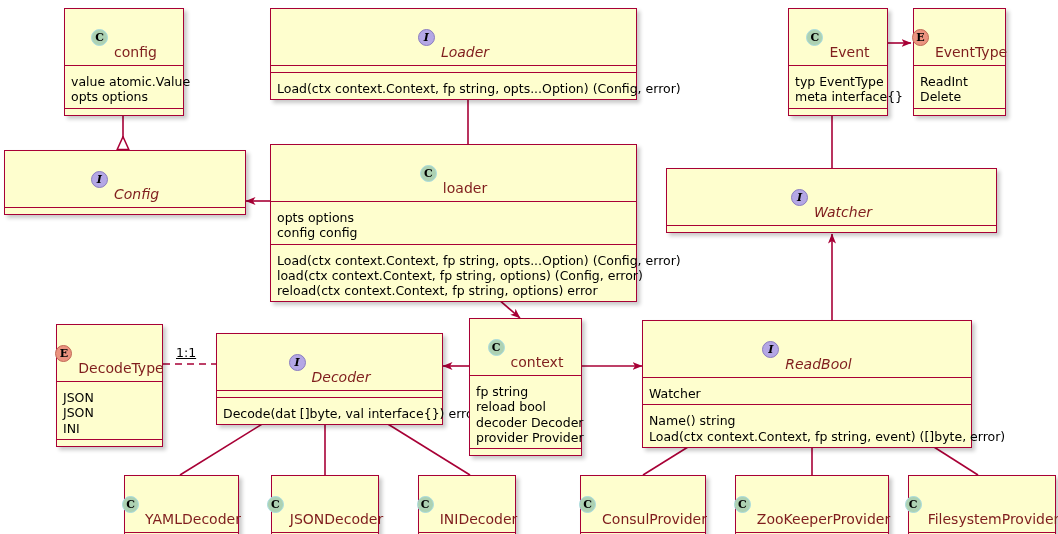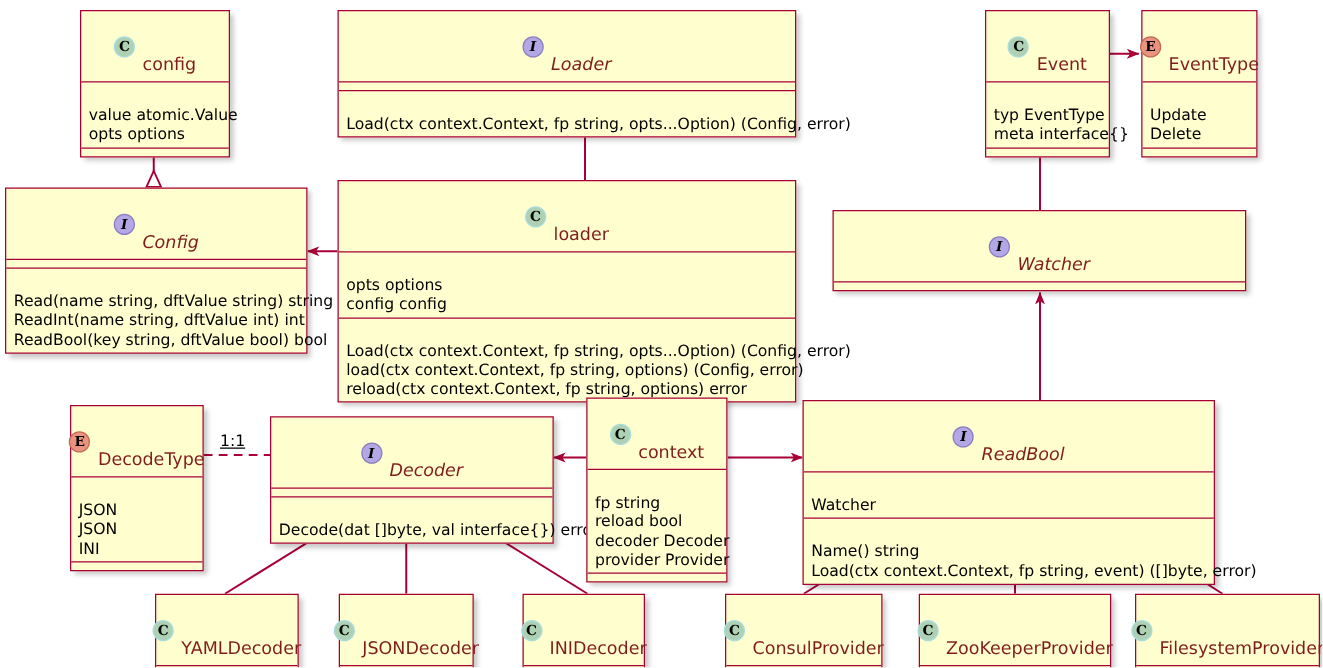--- a/index.html
+++ b/index.html
@@ -43,21 +43,21 @@
     font-size: 14px;
     color: #7f1d1d;
     line-height: 1.15;
     margin-top: 30px;
   }
   .node.iface .title-text {
     font-style: italic;
   }
   .compartment {
     border-top: 1.5px solid #A80036;
-    padding: 18px 4px 3px 4px;
+    padding: 8px 4px 3px 4px;
   }
   .compartment.empty {
     padding: 0;
     height: 6px;
   }
   .member {
     font-size: 12.5px;
     color: #000000;
     line-height: 1.22;
     white-space: nowrap;
@@ -202,37 +202,32 @@
     </div>
     <div class="compartment empty"></div>
   </div>
 
   <div class="node" style="left:913px; top:8px; width:93px;">
     <div class="title-row">
       <span class="icon e">E</span>
       <span class="title-text">EventType</span>
     </div>
     <div class="compartment">
-      <div class="member">Update</div>
+      <div class="member">ReadInt</div>
       <div class="member">Delete</div>
     </div>
     <div class="compartment empty"></div>
   </div>
 
   <div class="node iface" style="left:4px; top:150px; width:242px;">
     <div class="title-row">
       <span class="icon i">I</span>
       <span class="title-text">Config</span>
     </div>
     <div class="compartment empty"></div>
-    <div class="compartment">
-      <div class="member">Read(name string, dftValue string) string</div>
-      <div class="member">ReadInt(name string, dftValue int) int</div>
-      <div class="member">ReadBool(key string, dftValue bool) bool</div>
-    </div>
   </div>
 
   <div class="node" style="left:270px; top:144px; width:367px;">
     <div class="title-row">
       <span class="icon c">C</span>
       <span class="title-text">loader</span>
     </div>
     <div class="compartment">
       <div class="member">opts options</div>
       <div class="member">config config</div>

